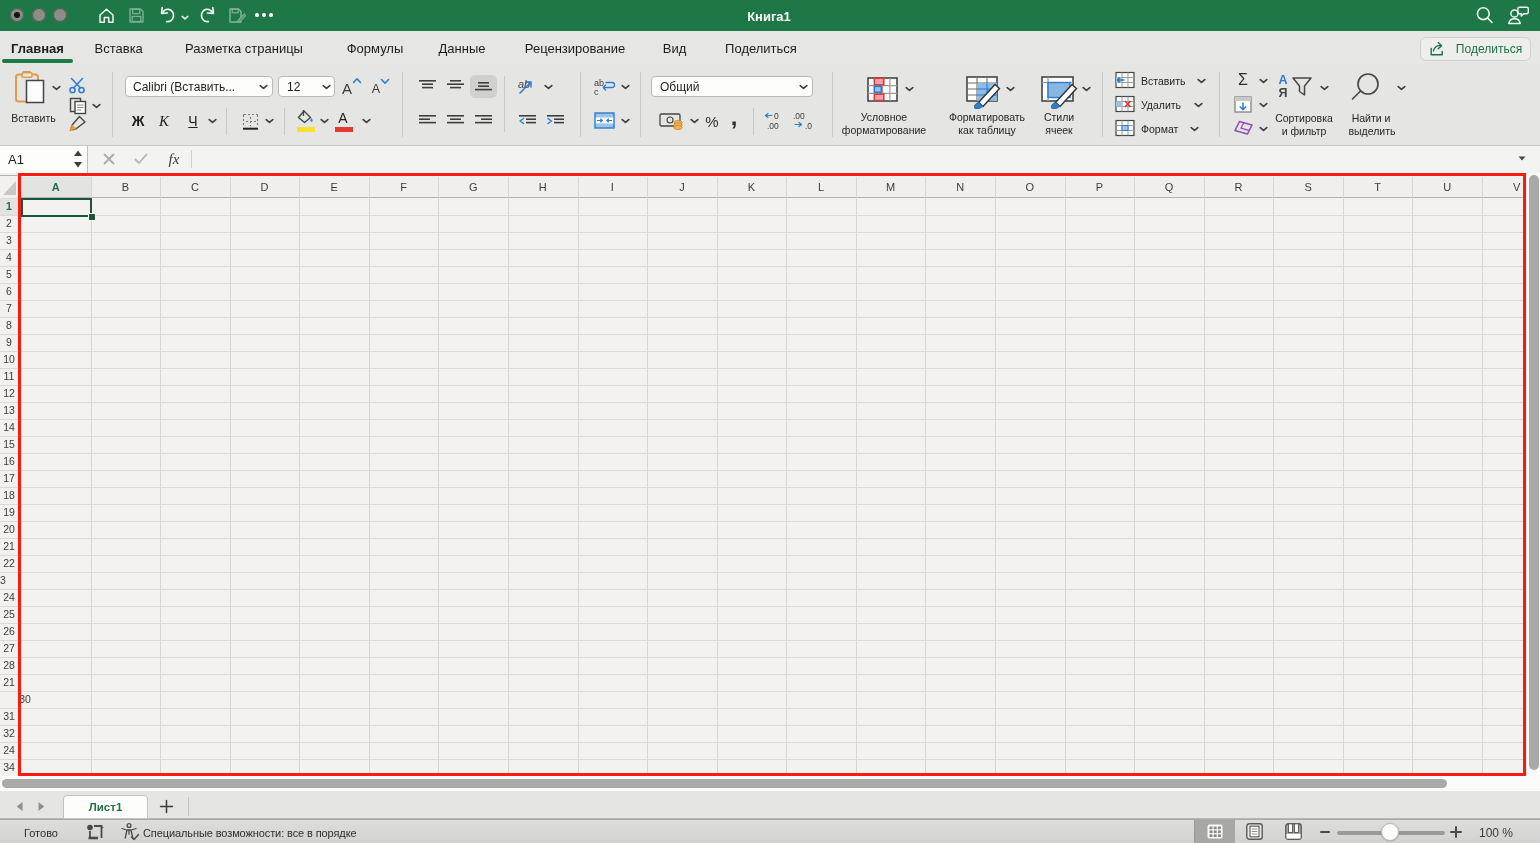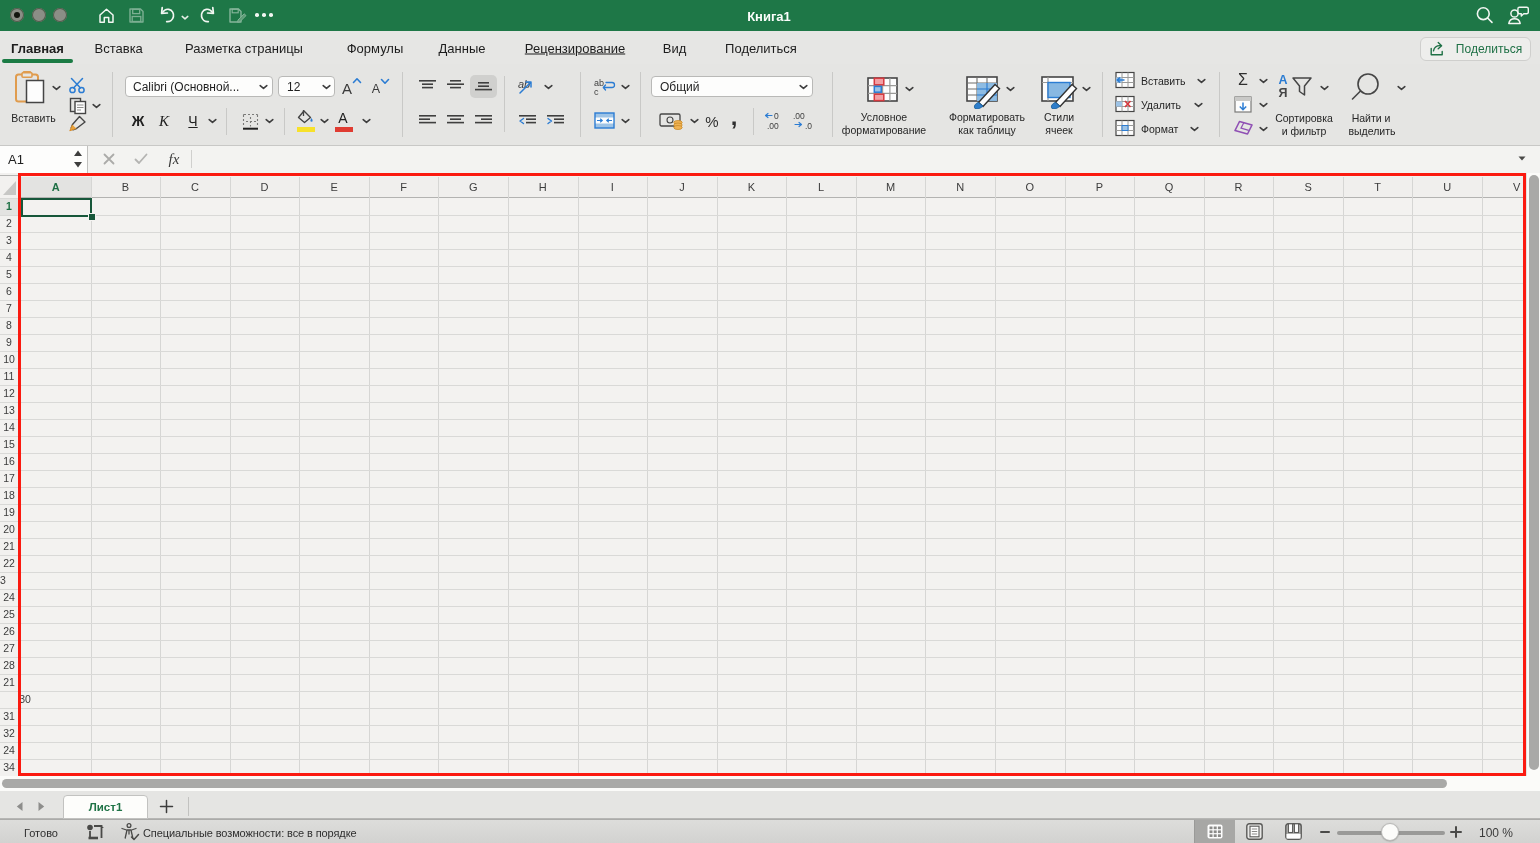--- a/index.html
+++ b/index.html
@@ -49,21 +49,21 @@
       <circle cx="8.5" cy="9.5" r="3.6" fill="none" stroke="#f2f6f2" stroke-width="1.5"></circle>
       <path d="M2.8 19.5 a5.8 5.8 0 0 1 11.4 0 Z" fill="none" stroke="#f2f6f2" stroke-width="1.5" stroke-linejoin="round"></path>
       <path d="M13.5 3.2 h7.2 a1.6 1.6 0 0 1 1.6 1.6 v3.4 a1.6 1.6 0 0 1 -1.6 1.6 h-3 l-2.4 2.2 v-2.2 h-1.8 a1.6 1.6 0 0 1 -1.6 -1.6 v-3.4 a1.6 1.6 0 0 1 1.6 -1.6 Z" fill="none" stroke="#f2f6f2" stroke-width="1.4" stroke-linejoin="round"></path>
     </svg>
 <div class="abs" style="left:0;top:31px;width:1540px;height:33px;background:#e6e6e4"></div>
 <span style="position:absolute;left:37.5px;top:48px;transform:translate(-50%,-50%);font:bold 13px 'Liberation Sans',sans-serif;color:#1d1d1d;white-space:nowrap;letter-spacing:0;">Главная</span>
 <span style="position:absolute;left:118.7px;top:48px;transform:translate(-50%,-50%);font:normal 13px 'Liberation Sans',sans-serif;color:#1d1d1d;white-space:nowrap;letter-spacing:0;">Вставка</span>
 <span style="position:absolute;left:244px;top:48px;transform:translate(-50%,-50%);font:normal 13px 'Liberation Sans',sans-serif;color:#1d1d1d;white-space:nowrap;letter-spacing:0;">Разметка страницы</span>
 <span style="position:absolute;left:375px;top:48px;transform:translate(-50%,-50%);font:normal 13px 'Liberation Sans',sans-serif;color:#1d1d1d;white-space:nowrap;letter-spacing:0;">Формулы</span>
 <span style="position:absolute;left:462px;top:48px;transform:translate(-50%,-50%);font:normal 13px 'Liberation Sans',sans-serif;color:#1d1d1d;white-space:nowrap;letter-spacing:0;">Данные</span>
-<span style="position:absolute;left:575px;top:48px;transform:translate(-50%,-50%);font:normal 13px 'Liberation Sans',sans-serif;color:#1d1d1d;white-space:nowrap;letter-spacing:0;text-decoration:underline;">Рецензирование</span>
+<span style="position:absolute;left:575px;top:48px;transform:translate(-50%,-50%);font:normal 13px 'Liberation Sans',sans-serif;color:#1d1d1d;white-space:nowrap;letter-spacing:0;">Рецензирование</span>
 <span style="position:absolute;left:674.5px;top:48px;transform:translate(-50%,-50%);font:normal 13px 'Liberation Sans',sans-serif;color:#1d1d1d;white-space:nowrap;letter-spacing:0;">Вид</span>
 <span style="position:absolute;left:761px;top:48px;transform:translate(-50%,-50%);font:normal 13px 'Liberation Sans',sans-serif;color:#1d1d1d;white-space:nowrap;letter-spacing:0;">Поделиться</span>
 <div class="abs" style="left:2px;top:58.5px;width:71px;height:4px;border-radius:2px;background:#1b7b44"></div>
 <div class="abs" style="left:1420px;top:37px;width:111px;height:24px;background:#eeeeec;border:1px solid #cfcfcd;border-radius:6px;box-sizing:border-box"></div>
 <svg class="abs" style="left:1429px;top:41px" width="17" height="16" viewBox="0 0 17 16">
       <path d="M2.2 7.5 V13.8 H13.2 V10.5" fill="none" stroke="#1e7045" stroke-width="1.4" stroke-linecap="round" stroke-linejoin="round"></path>
       <path d="M4.5 9.8 C5.2 6.2 8 4.4 11.6 4.6" fill="none" stroke="#1e7045" stroke-width="1.4" stroke-linecap="round"></path>
       <path d="M9.2 1.6 L12.6 4.7 L9.2 7.8" fill="none" stroke="#1e7045" stroke-width="1.4" stroke-linecap="round" stroke-linejoin="round"></path>
     </svg>
 <span style="position:absolute;left:1489px;top:49px;transform:translate(-50%,-50%);font:normal 12px 'Liberation Sans',sans-serif;color:#1e7045;white-space:nowrap;letter-spacing:0;">Поделиться</span>
@@ -91,21 +91,21 @@
     </svg>
 <svg style="position:absolute;left:91.5px;top:103.2px" width="9" height="6" viewBox="0 0 9 6">
       <path d="M1.2 1.6 L4.5 4.4 L7.8 1.6" fill="none" stroke="#3e3e3e" stroke-width="1.6" stroke-linecap="round" stroke-linejoin="round"></path>
     </svg>
 <svg class="abs" style="left:68px;top:115px" width="19" height="18" viewBox="0 0 19 18">
       <path d="M11.5 1.5 L17 7 L8.5 13.5 L5 14.8 L3.2 13 L4.5 9.5 Z" fill="none" stroke="#454545" stroke-width="1.4" stroke-linejoin="round"></path>
       <path d="M4.5 9.8 L1.8 15.8 L8.3 13.4" fill="#e8a33d" stroke="#d98e2b" stroke-width="1"></path>
     </svg>
 <div style="position:absolute;left:112px;top:72px;width:1px;height:65px;background:#c9c9c7"></div>
 <div class="abs" style="left:125px;top:76px;width:148px;height:21px;background:#fdfdfc;border:1px solid #b9b9b7;border-radius:4px;box-sizing:border-box"></div>
-<span style="position:absolute;left:133px;top:86.5px;transform:translateY(-50%);font:normal 12px 'Liberation Sans',sans-serif;color:#1f1f1f;white-space:nowrap;letter-spacing:0;">Calibri (Основной...</span>
+<span style="position:absolute;left:133px;top:86.5px;transform:translateY(-50%);font:normal 12px 'Liberation Sans',sans-serif;color:#1f1f1f;white-space:nowrap;letter-spacing:0;">Calibri (Вставить...</span>
 <svg style="position:absolute;left:258.5px;top:84.2px" width="9" height="6" viewBox="0 0 9 6">
       <path d="M1.2 1.6 L4.5 4.4 L7.8 1.6" fill="none" stroke="#3e3e3e" stroke-width="1.6" stroke-linecap="round" stroke-linejoin="round"></path>
     </svg>
 <div class="abs" style="left:278px;top:76px;width:57px;height:21px;background:#fdfdfc;border:1px solid #b9b9b7;border-radius:4px;box-sizing:border-box"></div>
 <span style="position:absolute;left:287px;top:86.5px;transform:translateY(-50%);font:normal 12px 'Liberation Sans',sans-serif;color:#1f1f1f;white-space:nowrap;letter-spacing:0;">12</span>
 <svg style="position:absolute;left:321.5px;top:84.2px" width="9" height="6" viewBox="0 0 9 6">
       <path d="M1.2 1.6 L4.5 4.4 L7.8 1.6" fill="none" stroke="#3e3e3e" stroke-width="1.6" stroke-linecap="round" stroke-linejoin="round"></path>
     </svg>
 <span style="position:absolute;left:347px;top:87.5px;transform:translate(-50%,-50%);font:normal 15px 'Liberation Sans',sans-serif;color:#3a3a3a;white-space:nowrap;letter-spacing:0;">А</span>
 <svg class="abs" style="left:352px;top:77px" width="10" height="7" viewBox="0 0 10 7">

